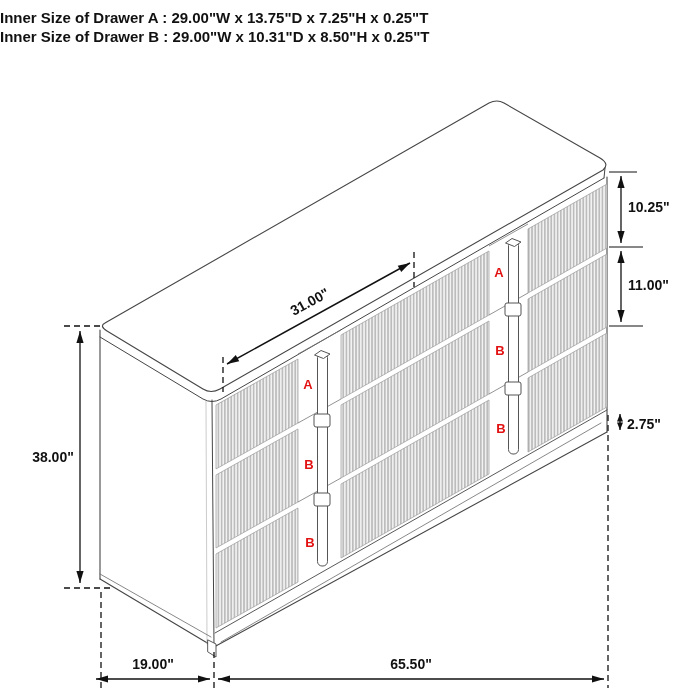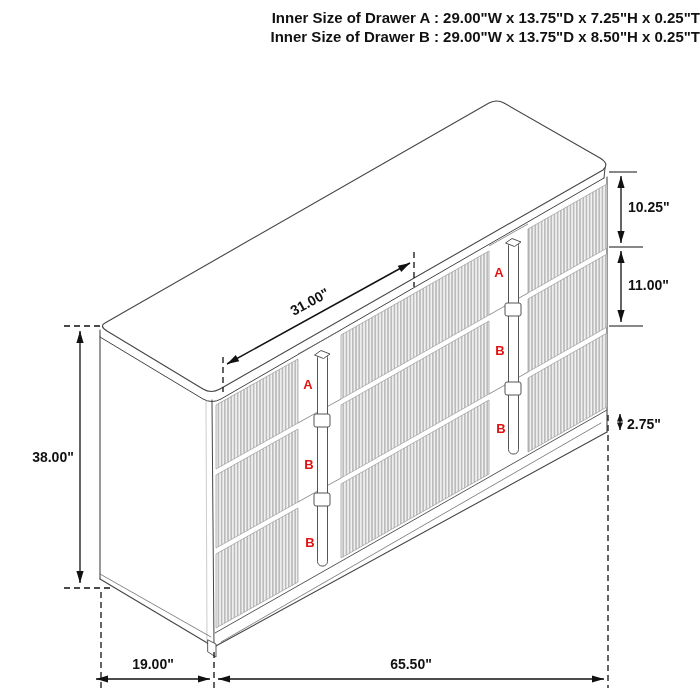--- a/index.html
+++ b/index.html
@@ -1,35 +1,35 @@
 <!DOCTYPE html>
 <html><head>
 <meta charset="utf-8">
 <style>
   html,body{margin:0;padding:0;background:#ffffff;}
   .canvas{
     position:relative;width:700px;height:700px;background:#ffffff;
     font-family:"Liberation Sans", sans-serif;overflow:hidden;
   }
   .title-block{
-    position:absolute;top:8px;left:0;width:700px;text-align:right;
+    position:absolute;top:8px;left:0;width:700px;text-align:left;
     font-weight:bold;font-size:15px;line-height:19px;color:#111;
   }
   svg{position:absolute;top:0;left:0;}
   .dim-text{font-weight:bold;font-size:14px;fill:#111;}
   .drawer-label{font-weight:bold;font-size:13px;}
 </style>
 </head>
 <body>
 
 <div class="canvas">
 
   <div class="title-block">
     <div>Inner Size of Drawer A : 29.00"W x 13.75"D x 7.25"H x 0.25"T</div>
-    <div>Inner Size of Drawer B : 29.00"W x 13.75"D x 8.50"H x 0.25"T</div>
+    <div>Inner Size of Drawer B : 29.00"W x 10.31"D x 8.50"H x 0.25"T</div>
   </div>
 
   <svg width="700" height="700" viewBox="0 0 700 700">
     <defs>
       <pattern id="flute" width="3.2" height="8" patternUnits="userSpaceOnUse">
         <rect width="3.2" height="8" fill="#fdfdfd"></rect>
         <line x1="0.8" y1="0" x2="0.8" y2="8" stroke="#8a8a8a" stroke-width="0.9"></line>
         <line x1="2.3" y1="0" x2="2.3" y2="8" stroke="#d6d6d6" stroke-width="0.6"></line>
       </pattern>
       <marker id="aE" markerUnits="userSpaceOnUse" markerWidth="14" markerHeight="10" refX="13" refY="5" orient="auto">

